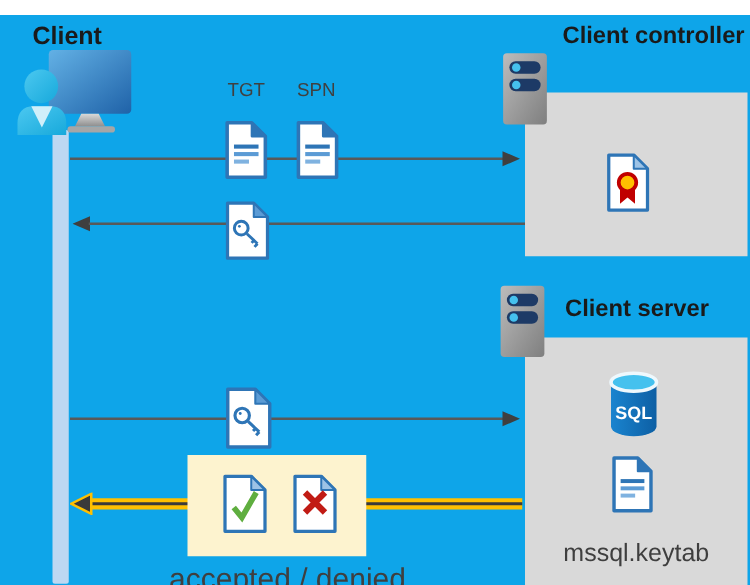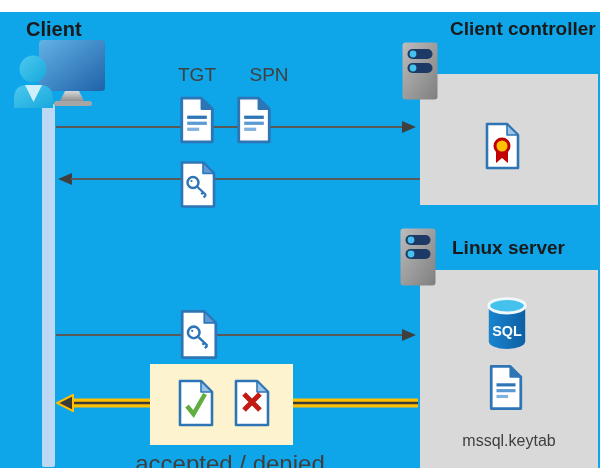--- a/index.html
+++ b/index.html
@@ -6,34 +6,34 @@
   .canvas{
     position:relative;width:600px;height:468px;background:#0ea5e9;overflow:hidden;
     font-family:"Liberation Sans",sans-serif;
     margin-top:12px;
   }
   .abs{position:absolute;}
   .bold-label{font-weight:bold;color:#1a1a1a;font-size:19px;line-height:1.15;}
   .client-label{left:26px;top:6px;font-size:20px;}
   .dc-label{left:450px;top:6px;width:150px;}
   .linux-label{left:452px;top:225px;white-space:nowrap;}
-  .ticket-label{font-size:19px;color:#404040;text-align:center;width:44px;top:52px;}
+  .ticket-label{font-size:15px;color:#404040;text-align:center;width:44px;top:52px;}
   .tgt-label{left:175px;}
-  .spn-label{left:247px;}
+  .spn-label{left:231px;}
   .lifeline{left:42px;top:92px;width:13px;height:363px;background:#bdd8f2;border-radius:2px;z-index:1;}
   .panel{background:#d9d9d9;z-index:1;}
   .dc-panel{left:420px;top:62px;width:178px;height:131px;}
   .linux-panel{left:420px;top:258px;width:178px;height:200px;}
   .server-icon{z-index:2;}
   .dc-server{left:402px;top:30px;}
   .linux-server{left:400px;top:216px;}
   .arrow{z-index:1;}
   .doc{z-index:3;}
   .highlight-box{left:150px;top:352px;width:143px;height:81px;background:#fdf3cf;z-index:2;}
-  .keytab-label{left:420px;top:420px;width:178px;text-align:center;font-size:16px;color:#3f3f3f;z-index:2;}
+  .keytab-label{left:420px;top:420px;width:178px;text-align:center;font-size:20px;color:#3f3f3f;z-index:2;}
   .result-label{left:132px;top:438px;width:196px;text-align:center;font-size:24px;color:#3f3f3f;}
   .client-icon{left:12px;top:28px;z-index:2;}
   svg{display:block;}
 </style>
 </head>
 <body>
 
 <div class="canvas">
 
   <svg width="0" height="0" style="position:absolute">
@@ -140,21 +140,21 @@
   </svg>
 
   <div class="abs panel linux-panel"></div>
   <svg class="abs server-icon linux-server" width="36" height="58" viewBox="0 0 36 58">
     <rect x="0.5" y="0.5" width="35" height="57" rx="3" fill="url(#srvGrad)"></rect>
     <rect x="5.5" y="7" width="25" height="10" rx="5" fill="#1d3a66"></rect>
     <circle cx="11" cy="12" r="3.4" fill="#45c1ee"></circle>
     <rect x="5.5" y="21" width="25" height="10" rx="5" fill="#1d3a66"></rect>
     <circle cx="11" cy="26" r="3.4" fill="#45c1ee"></circle>
   </svg>
-  <div class="abs bold-label linux-label">Linux server</div>
+  <div class="abs bold-label linux-label">Client server</div>
 
   <svg class="abs doc" style="left:484px;top:283px" width="46" height="58" viewBox="0 0 48 60">
     <path d="M5 11 L5 48 A19 8 0 0 0 43 48 L43 11 Z" fill="url(#sqlGrad)"></path>
     <ellipse cx="24" cy="11" rx="19" ry="7.5" fill="#45c1ee" stroke="#eef8fd" stroke-width="3"></ellipse>
     <text x="24" y="42" text-anchor="middle" fill="#ffffff" font-size="15" font-weight="bold" font-family="Liberation Sans, sans-serif">SQL</text>
   </svg>
 
   <svg class="abs doc" style="left:487px;top:352px" width="38" height="47" viewBox="0 0 36 44">
     <path d="M4 2 H22 L32 12 V42 H4 Z" fill="#fff" stroke="#2e75b6" stroke-width="2.6" stroke-linejoin="round"></path>
     <path d="M22 2 V12 H32 Z" fill="#2e75b6" stroke="#2e75b6" stroke-width="1.5" stroke-linejoin="round"></path>

